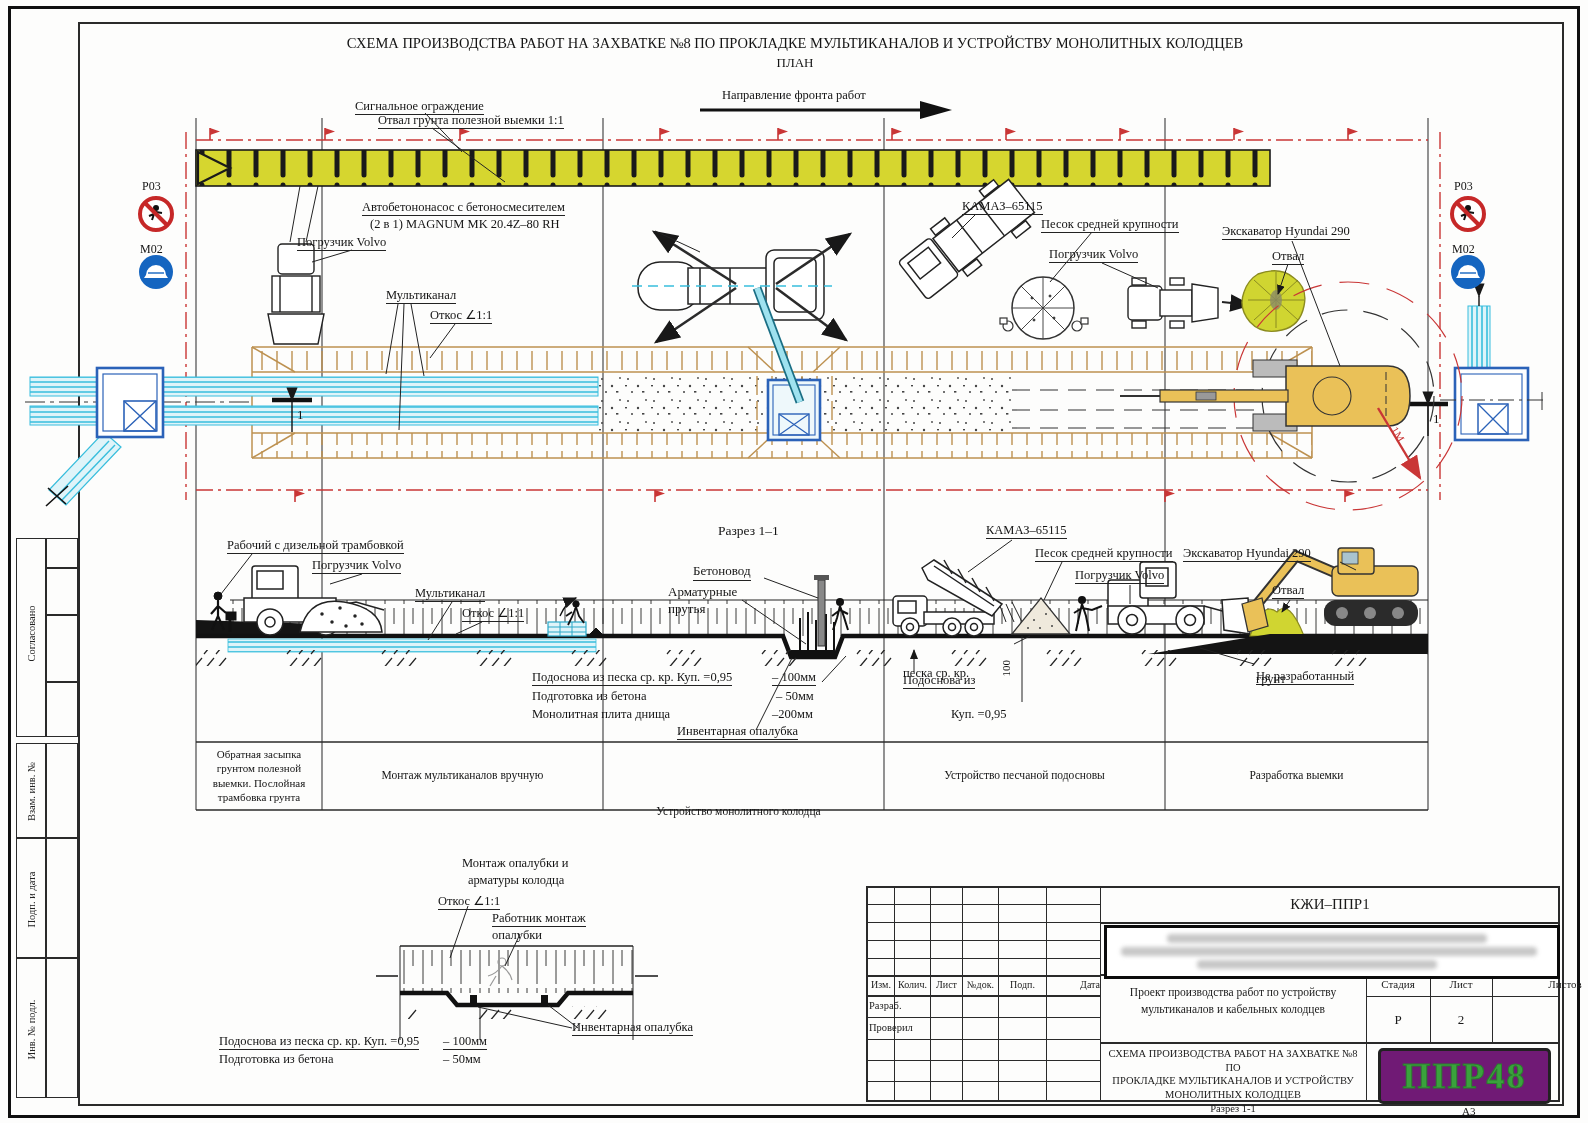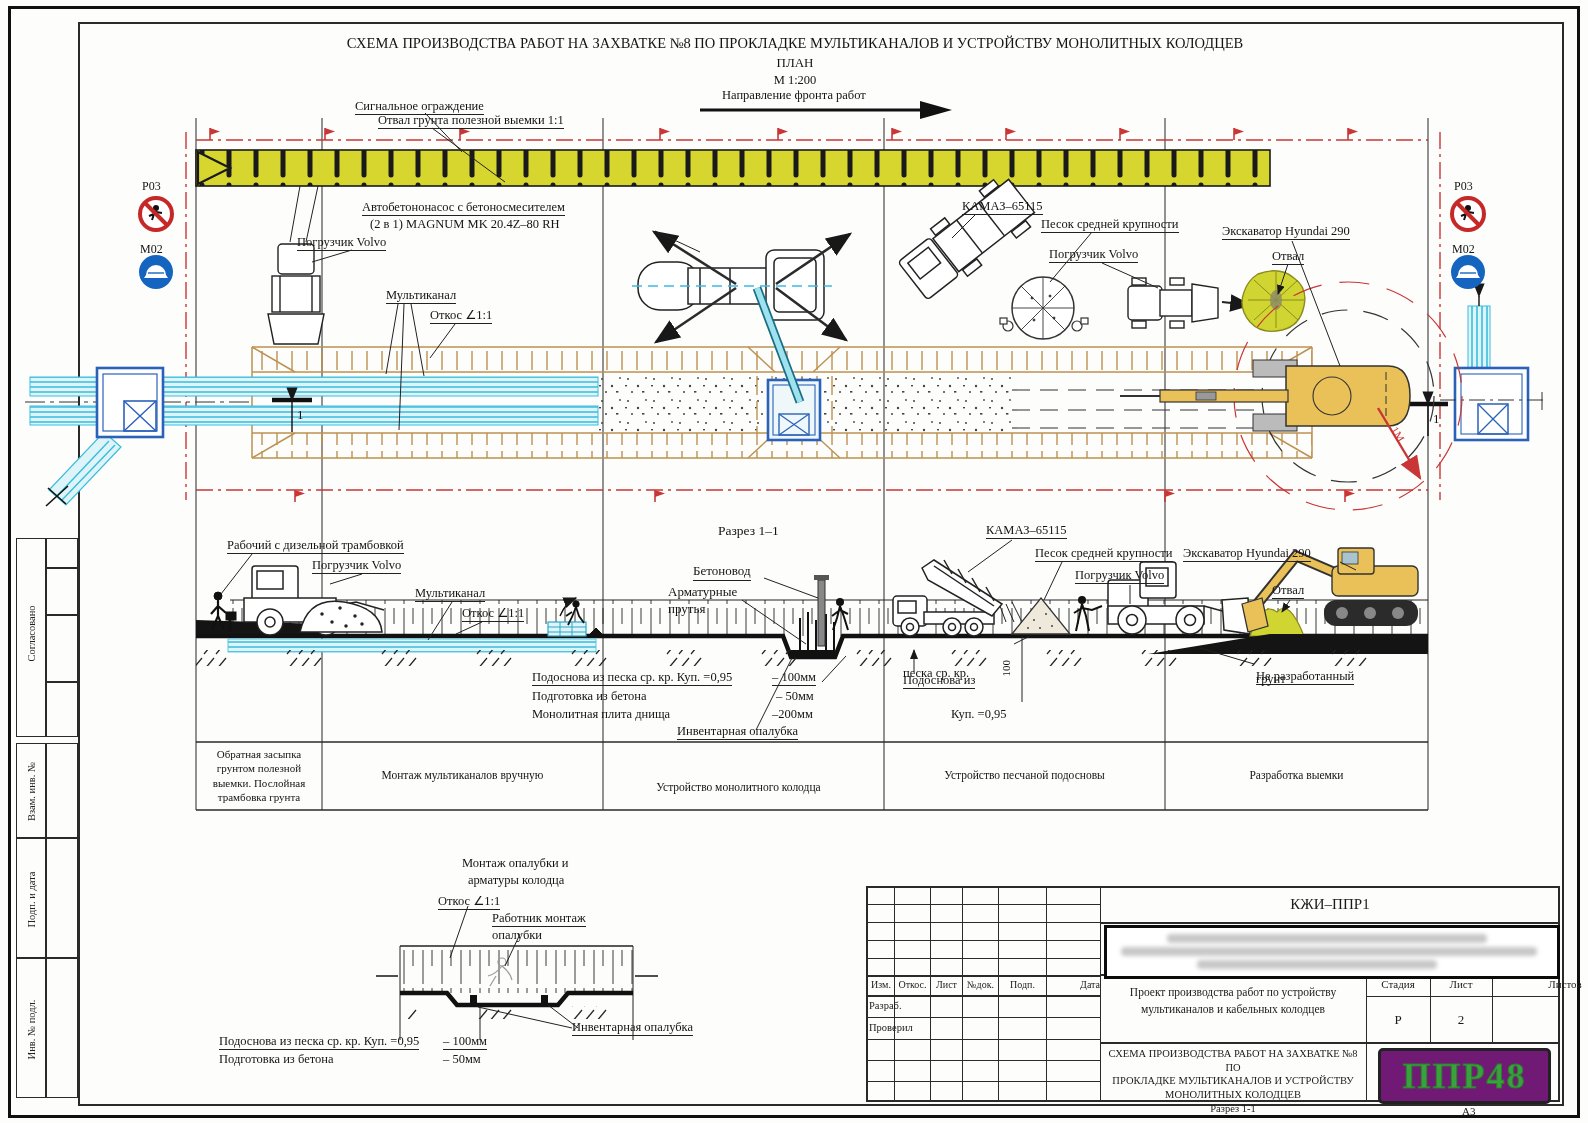--- a/index.html
+++ b/index.html
@@ -504,21 +504,20 @@
         <line x1="520" y1="934" x2="505" y2="966"></line>
         <line x1="480" y1="1040" x2="480" y2="1006"></line>
         <line x1="572" y1="1028" x2="478" y2="1007"></line>
         <line x1="578" y1="1028" x2="548" y2="1005"></line>
       </g>
     </g>
   </svg>
 
   <div class="lbl ctr" style="left:200px;top:35px;width:1190px;font-size:14.5px;">СХЕМА ПРОИЗВОДСТВА РАБОТ НА ЗАХВАТКЕ №8  ПО ПРОКЛАДКЕ МУЛЬТИКАНАЛОВ И УСТРОЙСТВУ МОНОЛИТНЫХ КОЛОДЦЕВ</div>
   <div class="lbl ctr" style="left:200px;top:56px;width:1190px;font-size:13px;">ПЛАН</div>
-  <div class="lbl ctr" style="left:200px;top:73px;width:1190px;font-size:12.5px;">М 1:200</div>
   <div class="lbl" style="left:722px;top:88px;">Направление фронта работ</div>
 
   <div class="lbl u" style="left:355px;top:99px;">Сигнальное ограждение</div>
   <div class="lbl u" style="left:378px;top:113px;">Отвал грунта полезной выемки 1:1</div>
   <div class="lbl u" style="left:362px;top:200px;">Автобетононасос с бетоносмесителем</div>
   <div class="lbl" style="left:370px;top:217px;">(2 в 1) MAGNUM MK 20.4Z–80 RH</div>
   <div class="lbl u" style="left:297px;top:235px;">Погрузчик Volvo</div>
   <div class="lbl u" style="left:386px;top:288px;">Мультиканал</div>
   <div class="lbl u" style="left:430px;top:308px;">Откос ∠1:1</div>
   <div class="lbl u" style="left:962px;top:199px;">КАМАЗ–65115</div>
@@ -560,21 +559,21 @@
 
   <div class="lbl u" style="left:1256px;top:655px;margin-top:14px;">Не разработанный</div>
   <div class="lbl" style="left:1256px;top:672px;">грунт</div>
   <div class="lbl u" style="left:903px;top:673px;">Подоснова из</div>
   <div class="lbl" style="left:903px;top:666px;">песка ср. кр.</div>
   <div class="lbl" style="left:903px;top:707px;margin-left:48px;">Куп. =0,95</div>
   <div class="lbl" style="left:998px;top:662px;font-size:11px;transform:rotate(-90deg);">100</div>
 
   <div class="stage-cell" style="left:199px;top:747px;width:120px;font-size:11px;">Обратная засыпка грунтом полезной выемки. Послойная трамбовка грунта</div>
   <div class="stage-cell" style="left:322px;top:768px;width:281px;">Монтаж мультиканалов вручную</div>
-  <div class="stage-cell" style="left:603px;top:780px;width:271px;">Устройство монолитного колодца</div>
+  <div class="stage-cell" style="left:603px;top:804px;width:271px;">Устройство монолитного колодца</div>
   <div class="stage-cell" style="left:884px;top:768px;width:281px;">Устройство песчаной подосновы</div>
   <div class="stage-cell" style="left:1165px;top:768px;width:263px;">Разработка выемки</div>
 
   <div class="lbl" style="left:462px;top:856px;">Монтаж опалубки и</div>
   <div class="lbl" style="left:468px;top:873px;">арматуры колодца</div>
   <div class="lbl u" style="left:438px;top:894px;">Откос ∠1:1</div>
   <div class="lbl u" style="left:492px;top:911px;">Работник монтаж</div>
   <div class="lbl" style="left:492px;top:928px;">опалубки</div>
   <div class="lbl u" style="left:572px;top:1020px;">Инвентарная опалубка</div>
   <div class="lbl u" style="left:219px;top:1034px;">Подоснова из песка ср. кр. Куп. =0,95</div>
@@ -614,21 +613,21 @@
   <div class="tb-line" style="left:866px;top:940px;width:234px;height:1px;"></div>
   <div class="tb-line" style="left:866px;top:958px;width:234px;height:1px;"></div>
   <div class="tb-line" style="left:866px;top:975px;width:234px;height:2px;"></div>
   <div class="tb-line" style="left:866px;top:995px;width:234px;height:2px;"></div>
   <div class="tb-line" style="left:866px;top:1017px;width:234px;height:1px;"></div>
   <div class="tb-line" style="left:866px;top:1039px;width:234px;height:1px;"></div>
   <div class="tb-line" style="left:866px;top:1060px;width:234px;height:1px;"></div>
   <div class="tb-line" style="left:866px;top:1081px;width:234px;height:1px;"></div>
 
   <div class="tb-txt" style="left:868px;top:979px;width:26px;text-align:center;font-size:10px;">Изм.</div>
-  <div class="tb-txt" style="left:895px;top:979px;width:35px;text-align:center;font-size:10px;">Откос.</div>
+  <div class="tb-txt" style="left:895px;top:979px;width:35px;text-align:center;font-size:10px;">Колич.</div>
   <div class="tb-txt" style="left:931px;top:979px;width:31px;text-align:center;font-size:10px;">Лист</div>
   <div class="tb-txt" style="left:963px;top:979px;width:35px;text-align:center;font-size:10px;">№док.</div>
   <div class="tb-txt" style="left:999px;top:979px;width:47px;text-align:center;font-size:10px;">Подп.</div>
   <div class="tb-txt" style="left:1047px;top:979px;width:53px;text-align:right;font-size:10px;">Дата</div>
   <div class="tb-txt" style="left:869px;top:1000px;font-size:10.5px;">Разраб.</div>
   <div class="tb-txt" style="left:869px;top:1022px;font-size:10.5px;">Проверил</div>
 
   <div class="tb-line" style="left:1100px;top:922px;width:460px;height:2px;"></div>
   <div class="tb-txt" style="left:1100px;top:896px;width:460px;text-align:center;font-size:15px;">КЖИ–ППР1</div>
 

